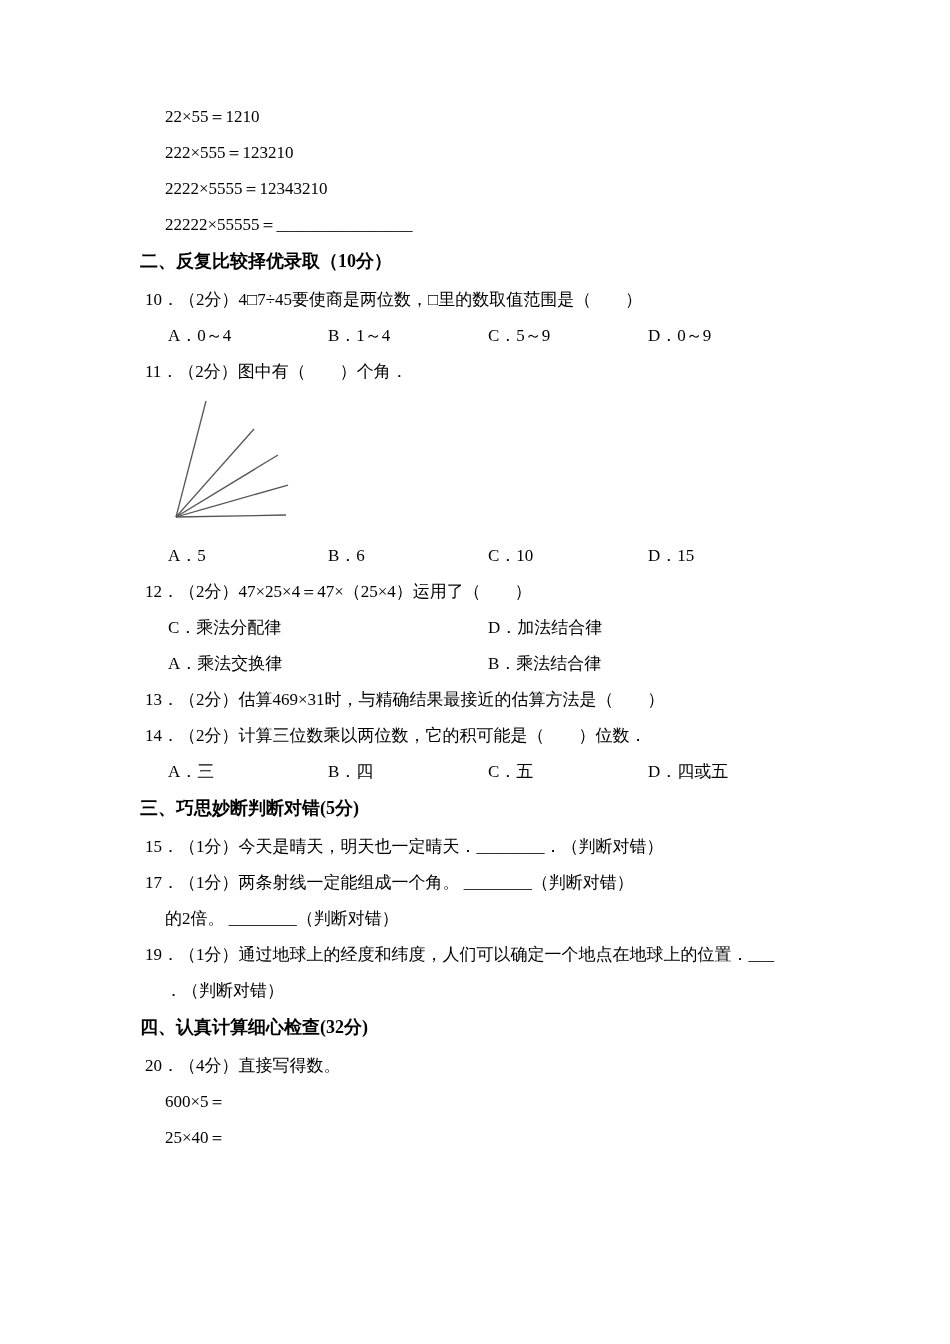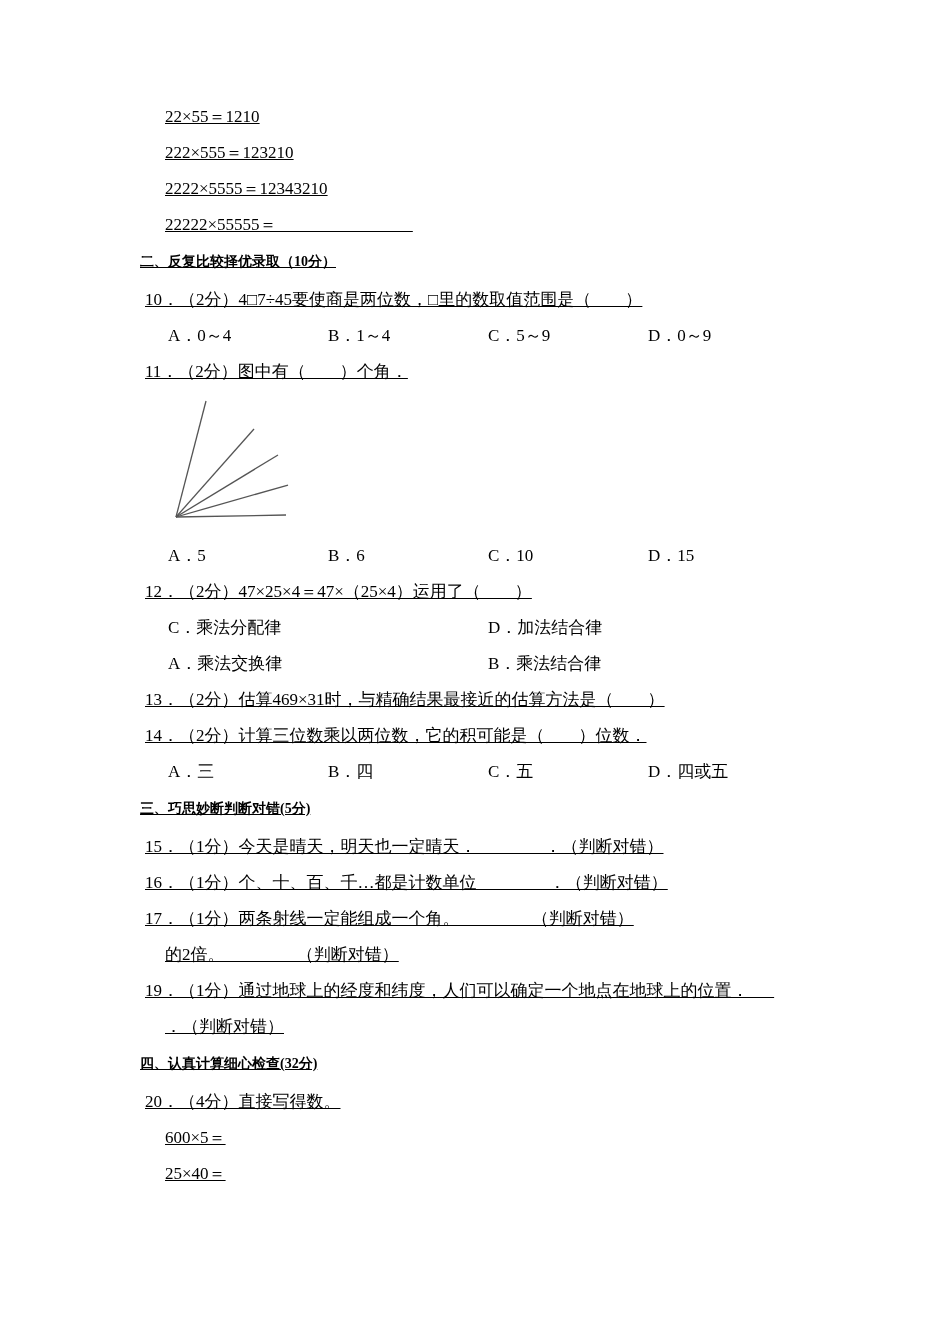--- a/index.html
+++ b/index.html
@@ -7,26 +7,25 @@
     width:950px;
     height:1344px;
     margin:0 auto;
     background:#ffffff;
     color:#000000;
     font-family:"Liberation Serif","DejaVu Serif",serif;
     font-size:17px;
     box-sizing:border-box;
     padding:106px 120px 40px 140px;
     overflow:hidden;
-    text-decoration:underline;
   }
   .line{margin:0 0 14px 0;line-height:22px;white-space:nowrap;}
   .indent1{padding-left:25px;}
   .qline{padding-left:5px;}
-  .heading{font-weight:bold;font-size:14px;margin:4px 0 16px 0;line-height:23px;}
+  .heading{font-weight:bold;font-size:18px;margin:4px 0 16px 0;line-height:23px;}
   .options{padding-left:28px;margin:0 0 14px 0;line-height:22px;white-space:nowrap;}
   .opt4{display:inline-block;width:160px;}
   .opt2{display:inline-block;width:320px;}
   .figure{margin:4px 0 26px 28px;}
   .figure svg{display:block;}
 </style>
 </head>
 <body>
 
 <div class="page">
@@ -70,21 +69,20 @@
   <div class="line qline">13．（2分）估算469×31时，与精确结果最接近的估算方法是（　　）</div>
 
   <div class="line qline">14．（2分）计算三位数乘以两位数，它的积可能是（　　）位数．</div>
   <div class="options">
     <span class="opt4">A．三</span><span class="opt4">B．四</span><span class="opt4">C．五</span><span class="opt4">D．四或五</span>
   </div>
 
   <div class="heading">三、巧思妙断判断对错(5分)</div>
 
   <div class="line qline">15．（1分）今天是晴天，明天也一定晴天．________．（判断对错）</div>
-  <div class="line qline">16．（1分）个、十、百、千…都是计数单位 ________．（判断对错）</div>
   <div class="line qline">17．（1分）两条射线一定能组成一个角。 ________（判断对错）</div>
   <div class="line indent1">的2倍。 ________（判断对错）</div>
   <div class="line qline">19．（1分）通过地球上的经度和纬度，人们可以确定一个地点在地球上的位置．___</div>
   <div class="line indent1">．（判断对错）</div>
 
   <div class="heading">四、认真计算细心检查(32分)</div>
 
   <div class="line qline">20．（4分）直接写得数。</div>
   <div class="line indent1">600×5＝</div>
   <div class="line indent1">25×40＝</div>

